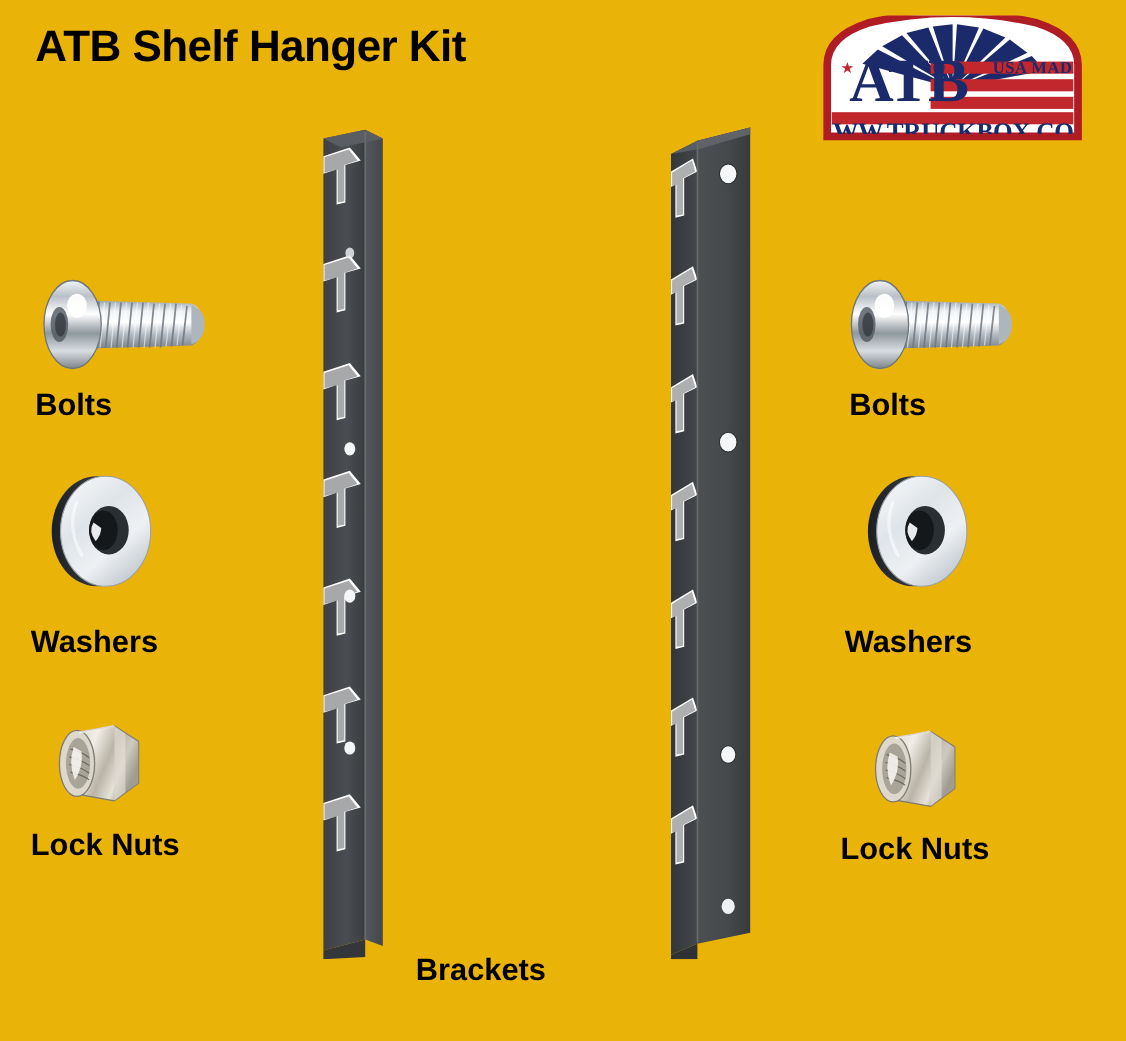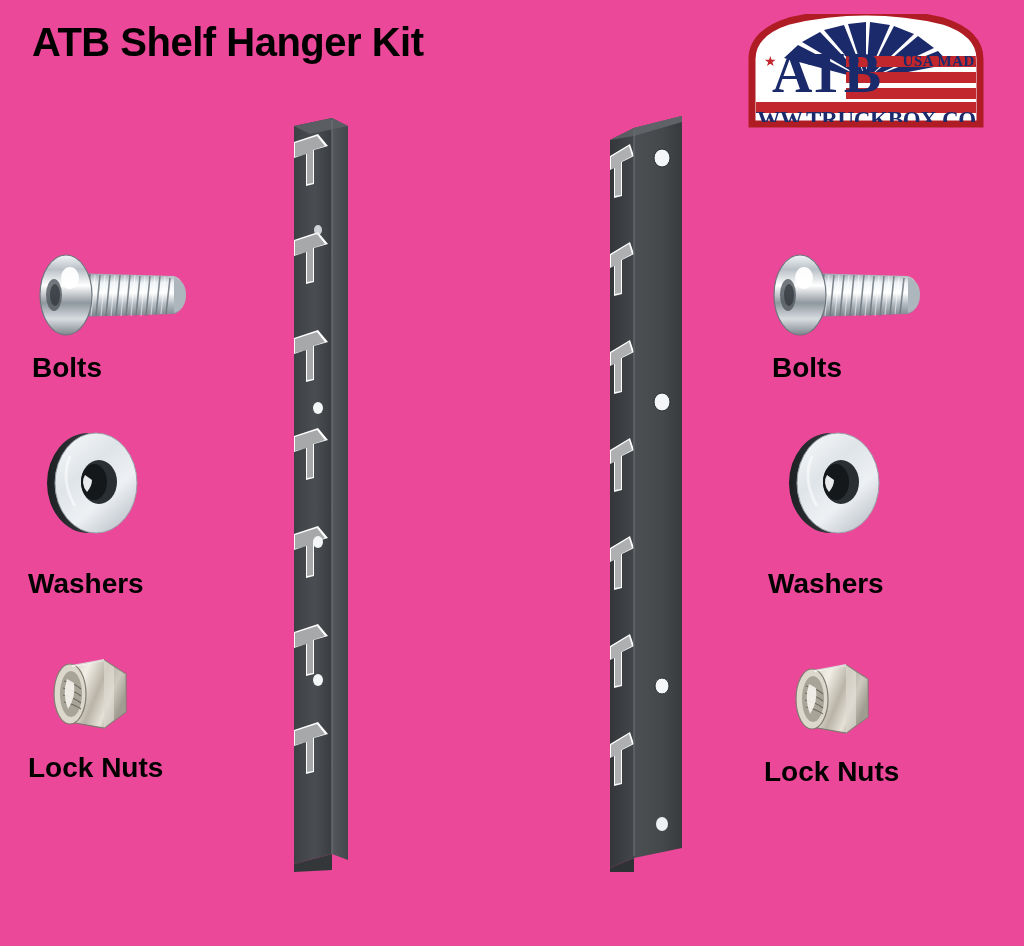--- a/index.html
+++ b/index.html
@@ -8,21 +8,21 @@
     padding: 0;
     background: #ffffff;
   }
   body {
     font-family: "Liberation Sans", sans-serif;
   }
   #page {
     position: relative;
     width: 1024px;
     height: 946px;
-    background: #ec4899;
+    background: #eab308;
     overflow: hidden;
   }
 
   
   #page-title {
     position: absolute;
     left: 32px;
     top: 20px;
     font-size: 40px;
     font-weight: bold;
@@ -341,20 +341,21 @@
         <ellipse cx="62" cy="290" rx="8" ry="9" fill="none" stroke="#2c2f32" stroke-width="1"></ellipse>
         <ellipse cx="62" cy="574" rx="7" ry="8" fill="#f4f6f7"></ellipse>
         <ellipse cx="62" cy="574" rx="7" ry="8" fill="none" stroke="#2c2f32" stroke-width="1"></ellipse>
         <ellipse cx="62" cy="712" rx="6" ry="7" fill="#eef1f3"></ellipse>
       </g>
 
       <path d="M34 18 L34 744" stroke="#6a6e72" stroke-width="1.6" fill="none" opacity="0.75"></path>
     </svg>
   </div>
 
+  <div class="part-label big" style="left:378px; top:866px;">Brackets</div>
 
   <div class="part-art" style="left:758px; top:245px;">
     <svg width="190" height="100" viewBox="0 0 190 100">
       <defs>
         <linearGradient id="boltHeadR" x1="0" y1="0" x2="0" y2="1">
           <stop offset="0%" stop-color="#f2f5f7"></stop>
           <stop offset="18%" stop-color="#b9c0c7"></stop>
           <stop offset="38%" stop-color="#ffffff"></stop>
           <stop offset="60%" stop-color="#8f979f"></stop>
           <stop offset="80%" stop-color="#d8dde1"></stop>

